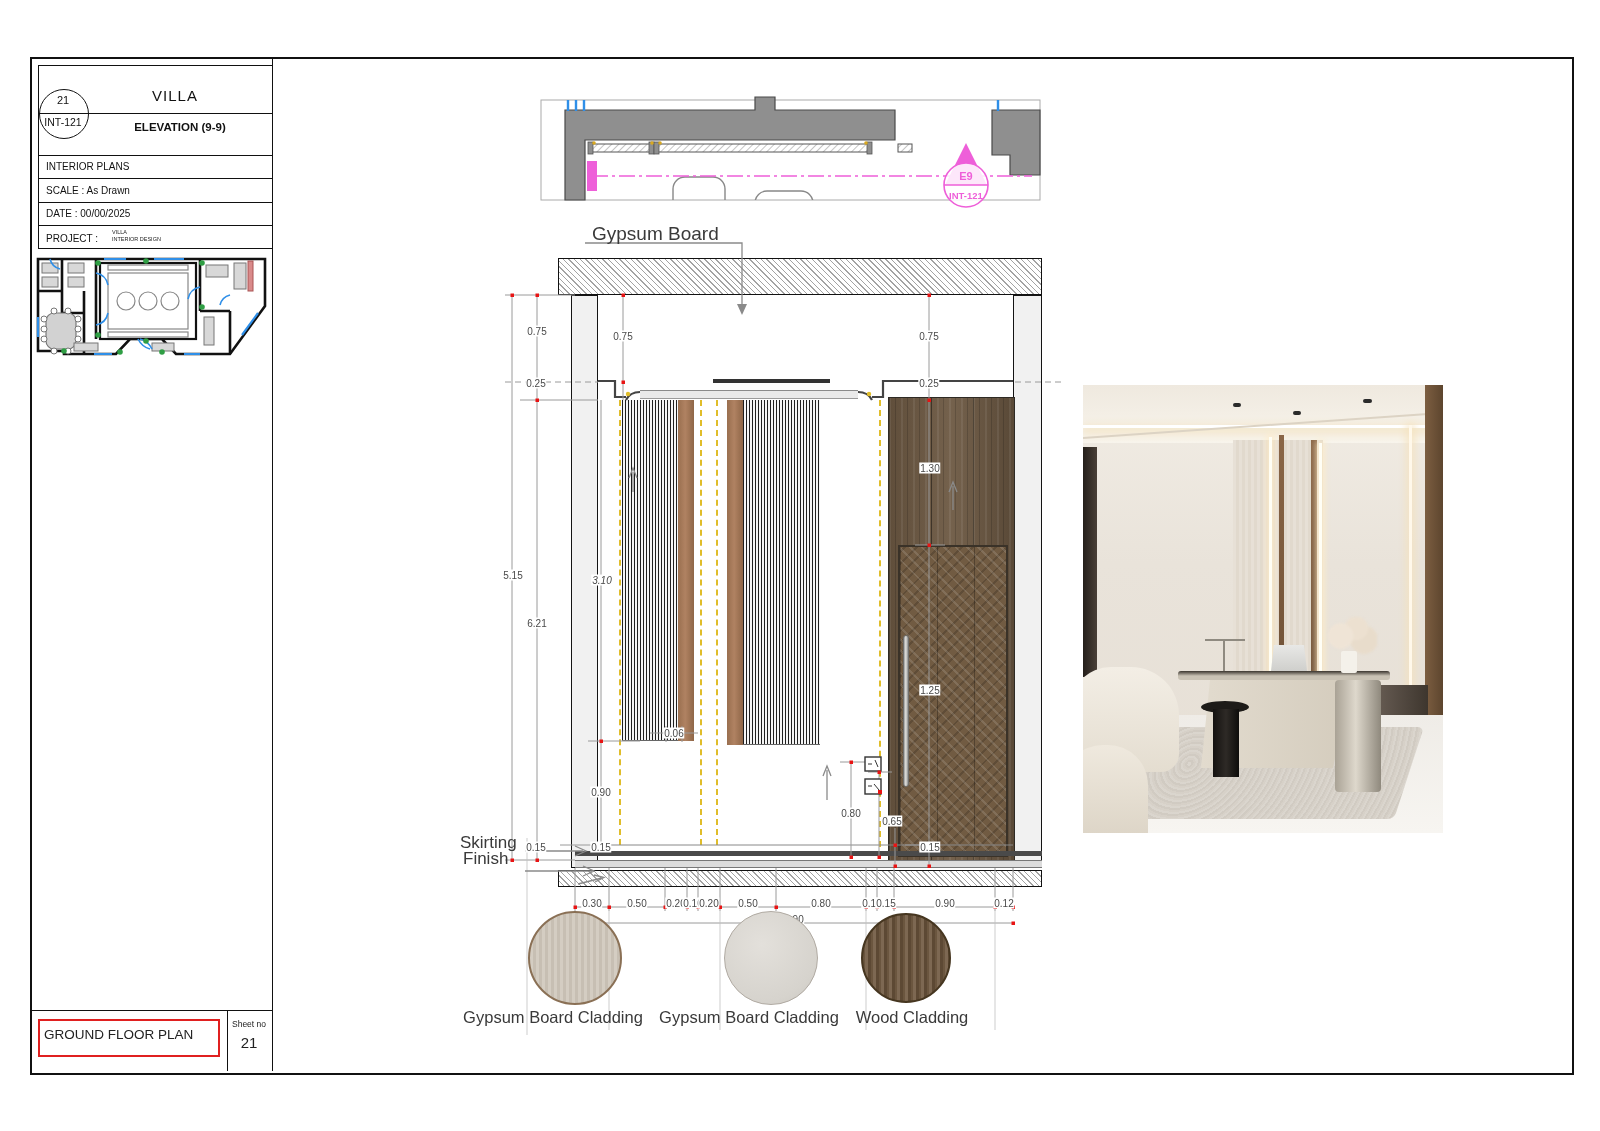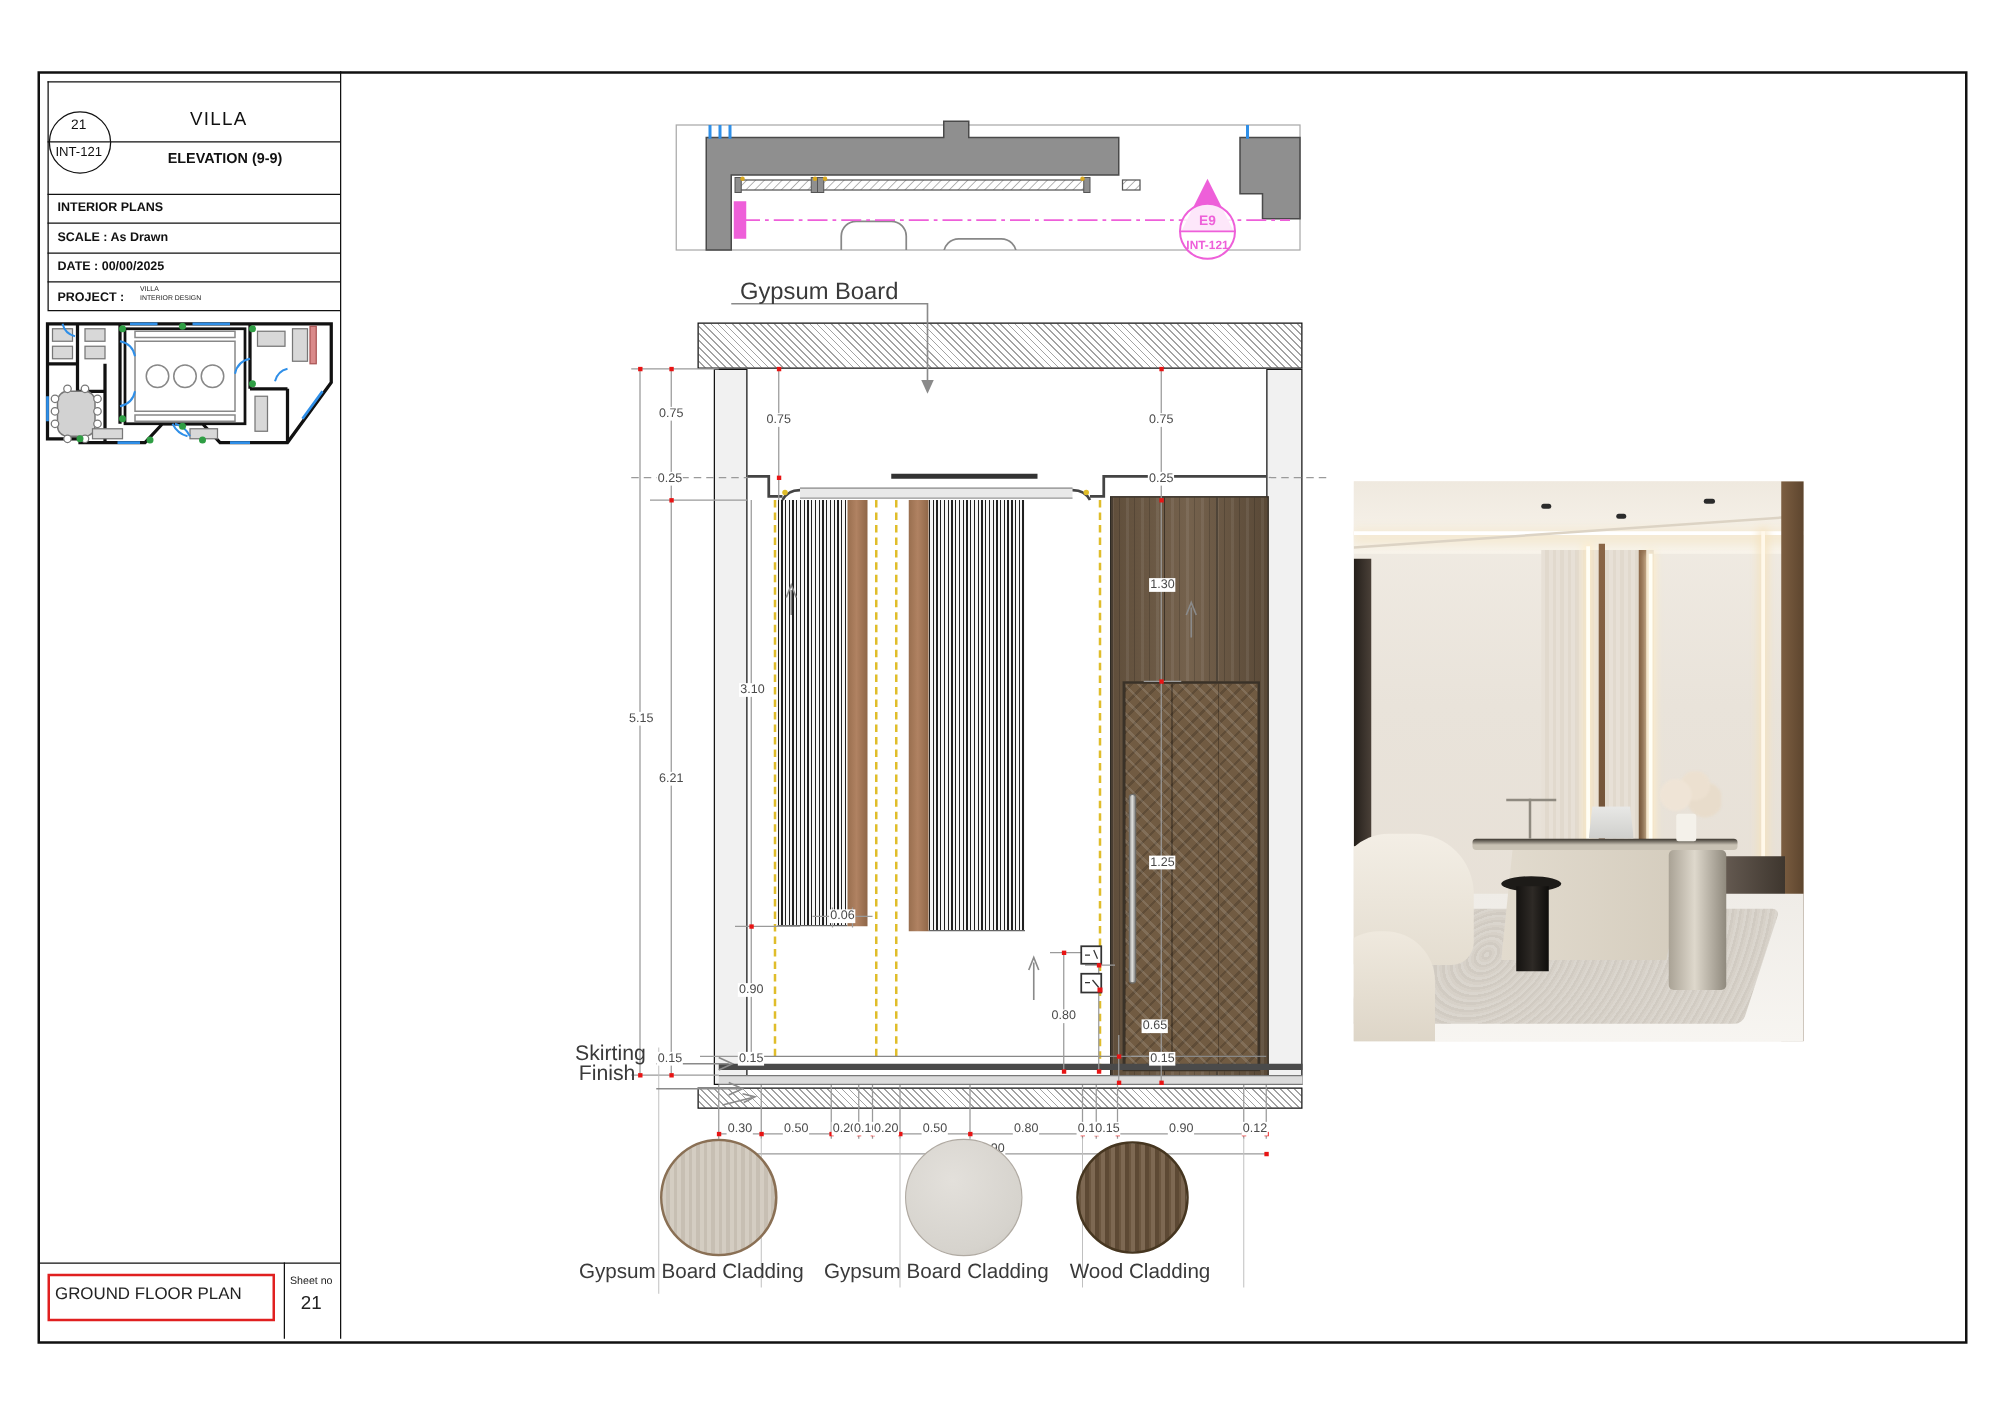--- a/index.html
+++ b/index.html
@@ -11,21 +11,21 @@
   #sidebar-divider{left:272px;top:57px;width:0;height:1014px;border-left:1.5px solid #111;}
   
   .tb-line{border-top:1.2px solid #111;left:38px;width:234px;height:0;}
   #tb-left{left:38px;top:65px;width:0;height:183px;border-left:1.2px solid #111;}
   #tb-top{left:38px;top:65px;width:234px;height:0;border-top:1.2px solid #111;}
   #tb-circle{left:39px;top:89px;width:48px;height:48px;border:1.6px solid #111;border-radius:50%;}
   .tb-num{left:39px;top:94px;width:48px;text-align:center;font-size:11px;color:#111;}
   .tb-code{left:36px;top:116px;width:54px;text-align:center;font-size:10.5px;color:#111;}
   #tb-project-title{left:95px;top:87px;width:160px;text-align:center;font-size:15px;letter-spacing:1px;color:#111;}
   #tb-drawing-title{left:95px;top:121px;width:170px;text-align:center;font-size:11.5px;font-weight:bold;color:#111;}
-  .tb-row{left:46px;width:220px;font-size:10px;color:#111;font-weight:bold;}
+  .tb-row{left:46px;width:220px;font-size:10px;color:#111;}
   .tb-small{font-size:5.5px;line-height:6px;color:#222;}
   
   #footer-line{left:31px;top:1010px;width:241px;height:0;border-top:1.2px solid #111;}
   #footer-div{left:227px;top:1010px;width:0;height:61px;border-left:1.2px solid #111;}
   #footer-redbox{left:38px;top:1019px;width:178px;height:34px;border:2.5px solid #e02020;}
   #footer-title{left:44px;top:1027px;width:166px;font-size:13.5px;color:#222;}
   #sheetno-label{left:228px;top:1019px;width:42px;text-align:center;font-size:8.5px;color:#222;}
   #sheetno-val{left:228px;top:1034px;width:42px;text-align:center;font-size:15px;color:#222;}
   
   .hatch{background-image:repeating-linear-gradient(45deg,#fff 0 3px,#a3a3a3 3px 4px);border:1.6px solid #111;box-sizing:border-box;background-color:#fff;}
@@ -356,26 +356,26 @@
   <div class="callout" id="lbl-finish" style="left:463px;top:849px;">Finish</div>
 
   <div class="abs" id="dim-layer" style="left:0;top:0;width:1600px;height:1131px;pointer-events:none;">
       <span class="dim" style="left: 537px; top: 331px;">0.75</span>
       <span class="dim" style="left: 623px; top: 336px;">0.75</span>
       <span class="dim" style="left: 929px; top: 336px;">0.75</span>
       <span class="dim" style="left: 536px; top: 383px;">0.25</span>
       <span class="dim" style="left: 929px; top: 383px;">0.25</span>
       <span class="dim" style="left: 513px; top: 575px;">5.15</span>
       <span class="dim" style="left: 537px; top: 623px;">6.21</span>
-      <span class="dim" style="left: 602px; top: 552px;">3.10</span>
+      <span class="dim" style="left: 602px; top: 580px; font-style: italic;">3.10</span>
       <span class="dim" style="left: 930px; top: 468px;">1.30</span>
       <span class="dim" style="left: 601px; top: 792px;">0.90</span>
       <span class="dim" style="left: 930px; top: 690px;">1.25</span>
       <span class="dim" style="left: 851px; top: 813px;">0.80</span>
-      <span class="dim" style="left: 924px; top: 821px;">0.65</span>
+      <span class="dim" style="left: 892px; top: 821px;">0.65</span>
       <span class="dim sm" style="left: 536px; top: 847px;">0.15</span>
       <span class="dim sm" style="left: 601px; top: 847px;">0.15</span>
       <span class="dim sm" style="left: 930px; top: 847px;">0.15</span>
       <span class="dim sm" style="left: 674px; top: 733px;">0.06</span>
       <span class="dim sm" style="left: 592px; top: 903px;">0.30</span>
       <span class="dim sm" style="left: 637px; top: 903px;">0.50</span>
       <span class="dim sm" style="left: 676px; top: 903px;">0.20</span>
       <span class="dim sm" style="left: 693px; top: 903px;">0.10</span>
       <span class="dim sm" style="left: 709px; top: 903px;">0.20</span>
       <span class="dim sm" style="left: 748px; top: 903px;">0.50</span>

